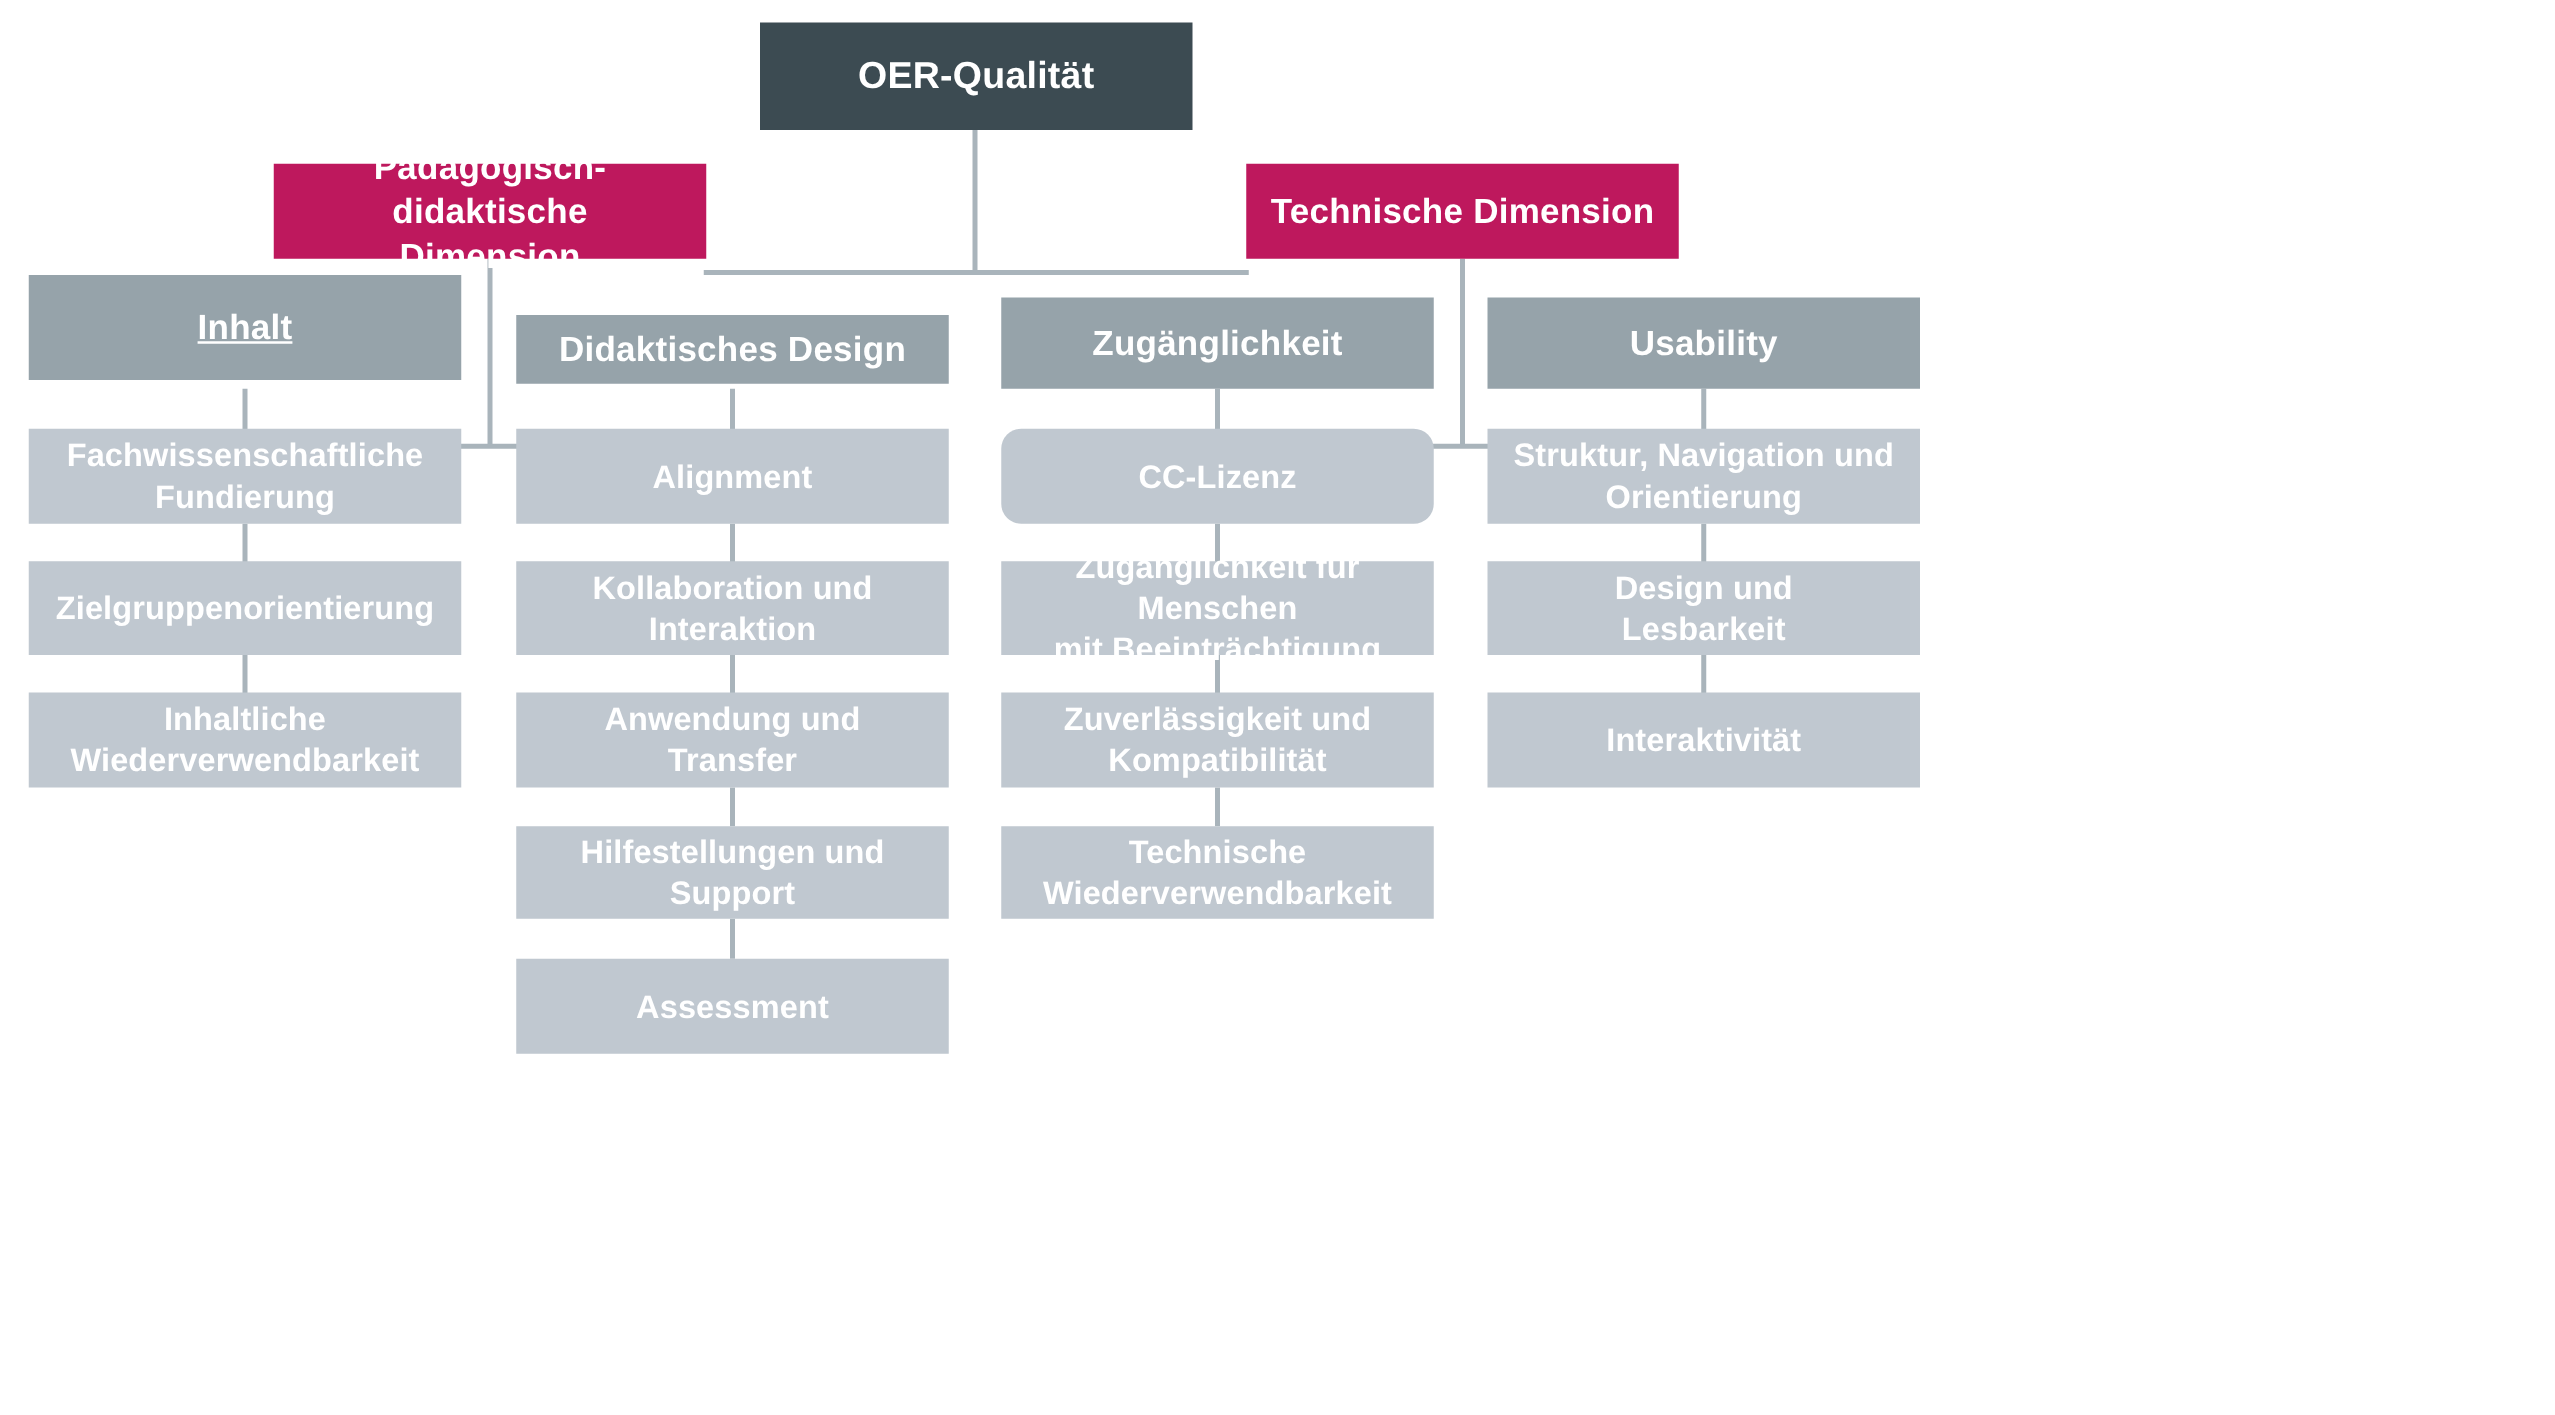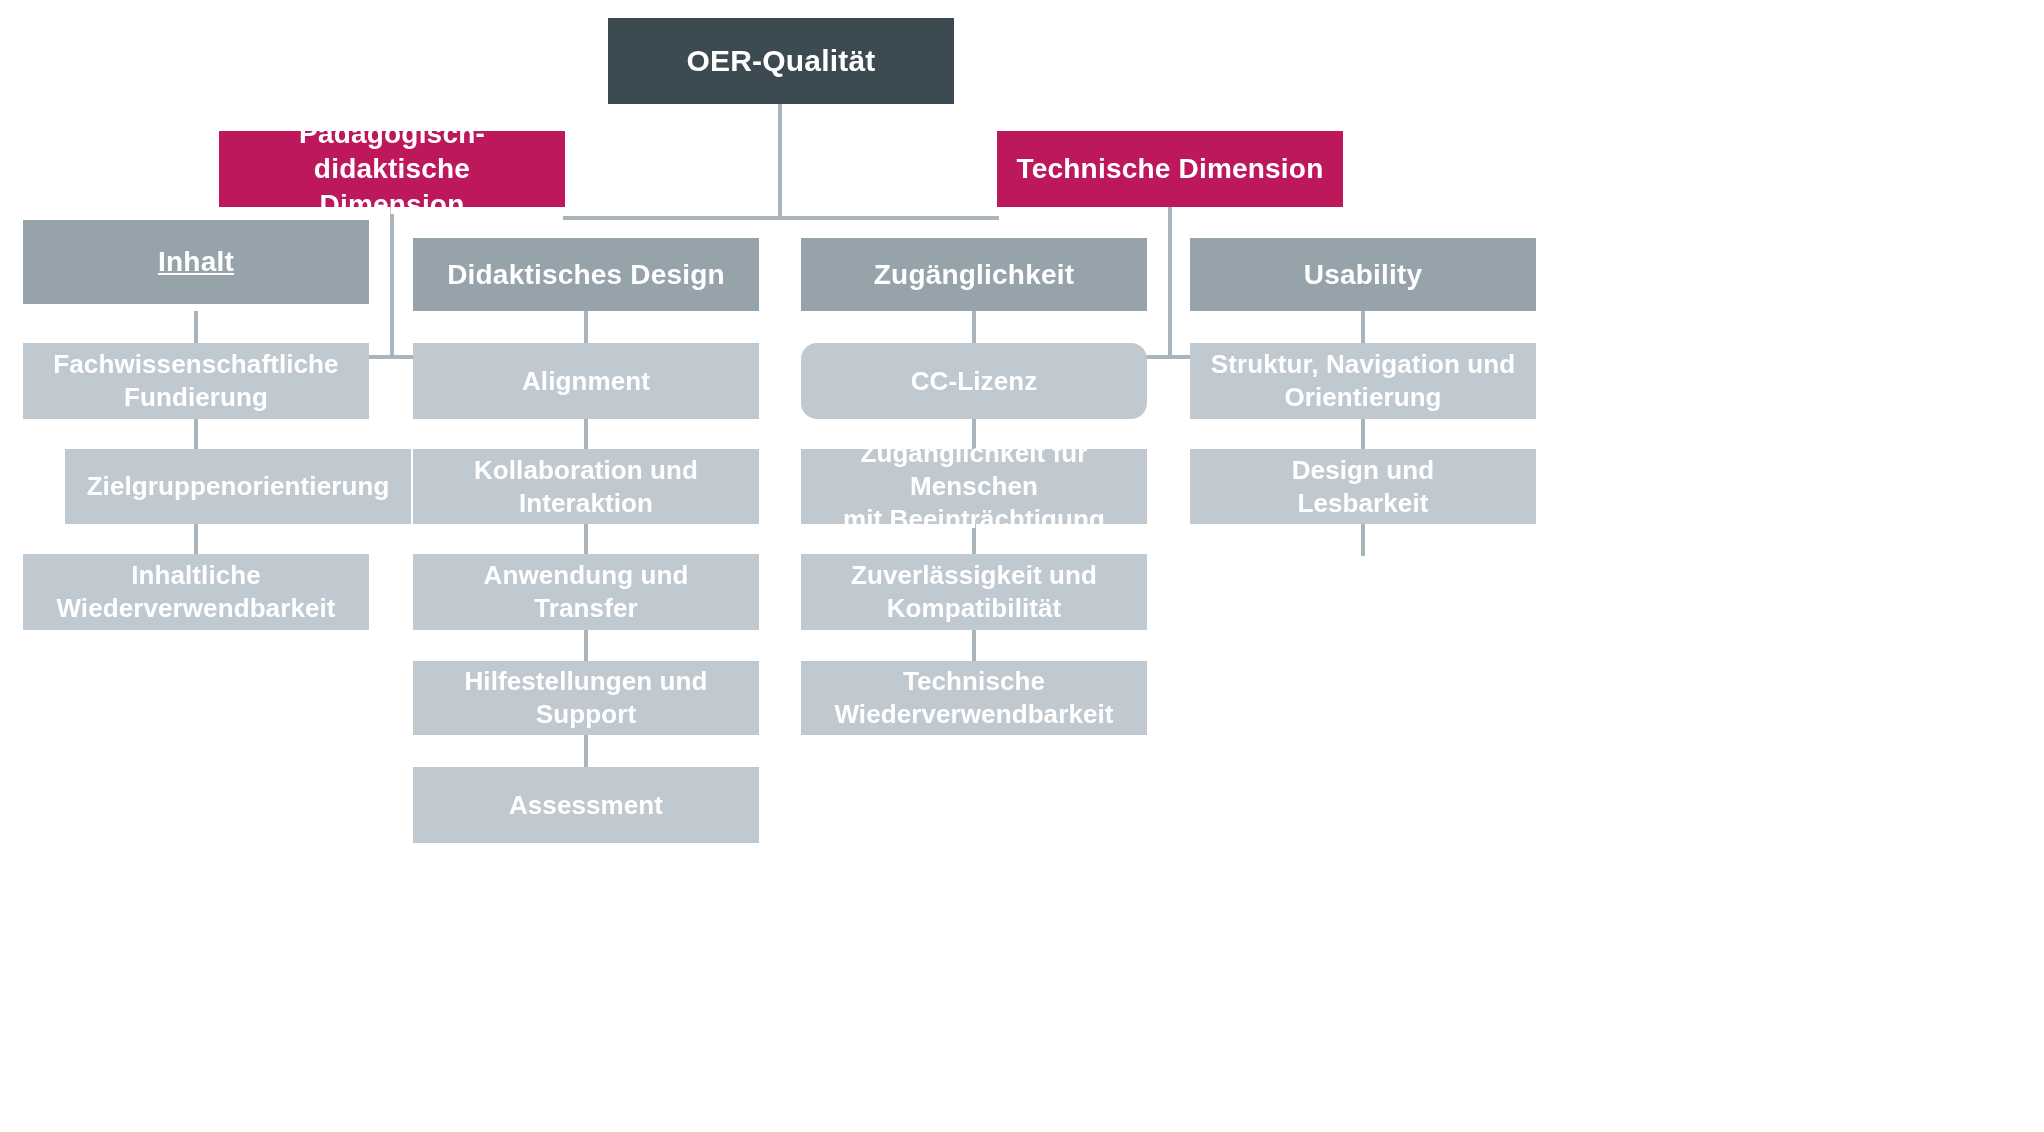--- a/index.html
+++ b/index.html
@@ -77,35 +77,35 @@
     <span class="lbl">Pädagogisch-didaktische
 Dimension</span>
   </div>
   <div class="node lvl-dim" style="left:997px;top:131px;width:346px;height:76px;">
     <span class="lbl">Technische Dimension</span>
   </div>
 
   <div class="node lvl-cat" style="left:23px;top:220px;width:346px;height:84px;text-decoration:underline;">
     <span class="lbl">Inhalt</span>
   </div>
-  <div class="node lvl-cat" style="left:413px;top:238px;width:346px;height:73px;">
+  <div class="node lvl-cat" style="left:413px;top:252px;width:346px;height:55px;">
     <span class="lbl">Didaktisches Design</span>
   </div>
   <div class="node lvl-cat" style="left:801px;top:238px;width:346px;height:73px;">
     <span class="lbl">Zugänglichkeit</span>
   </div>
   <div class="node lvl-cat" style="left:1190px;top:238px;width:346px;height:73px;">
     <span class="lbl">Usability</span>
   </div>
 
   <div class="node lvl-leaf" style="left:23px;top:343px;width:346px;height:76px;">
     <span class="lbl">Fachwissenschaftliche
 Fundierung</span>
   </div>
-  <div class="node lvl-leaf" style="left:23px;top:449px;width:346px;height:75px;margin-left:42px;">
+  <div class="node lvl-leaf" style="left:23px;top:449px;width:346px;height:75px;">
     <span class="lbl">Zielgruppenorientierung</span>
   </div>
   <div class="node lvl-leaf" style="left:23px;top:554px;width:346px;height:76px;">
     <span class="lbl">Inhaltliche
 Wiederverwendbarkeit</span>
   </div>
 
   <div class="node lvl-leaf" style="left:413px;top:343px;width:346px;height:76px;">
     <span class="lbl">Alignment</span>
   </div>
@@ -142,14 +142,17 @@
   </div>
 
   <div class="node lvl-leaf" style="left:1190px;top:343px;width:346px;height:76px;">
     <span class="lbl">Struktur, Navigation und
 Orientierung</span>
   </div>
   <div class="node lvl-leaf" style="left:1190px;top:449px;width:346px;height:75px;">
     <span class="lbl">Design und
 Lesbarkeit</span>
   </div>
+  <div class="node lvl-leaf" style="left:1190px;top:554px;width:346px;height:76px;">
+    <span class="lbl">Interaktivität</span>
+  </div>
 
 </div>
 
 </body></html>

